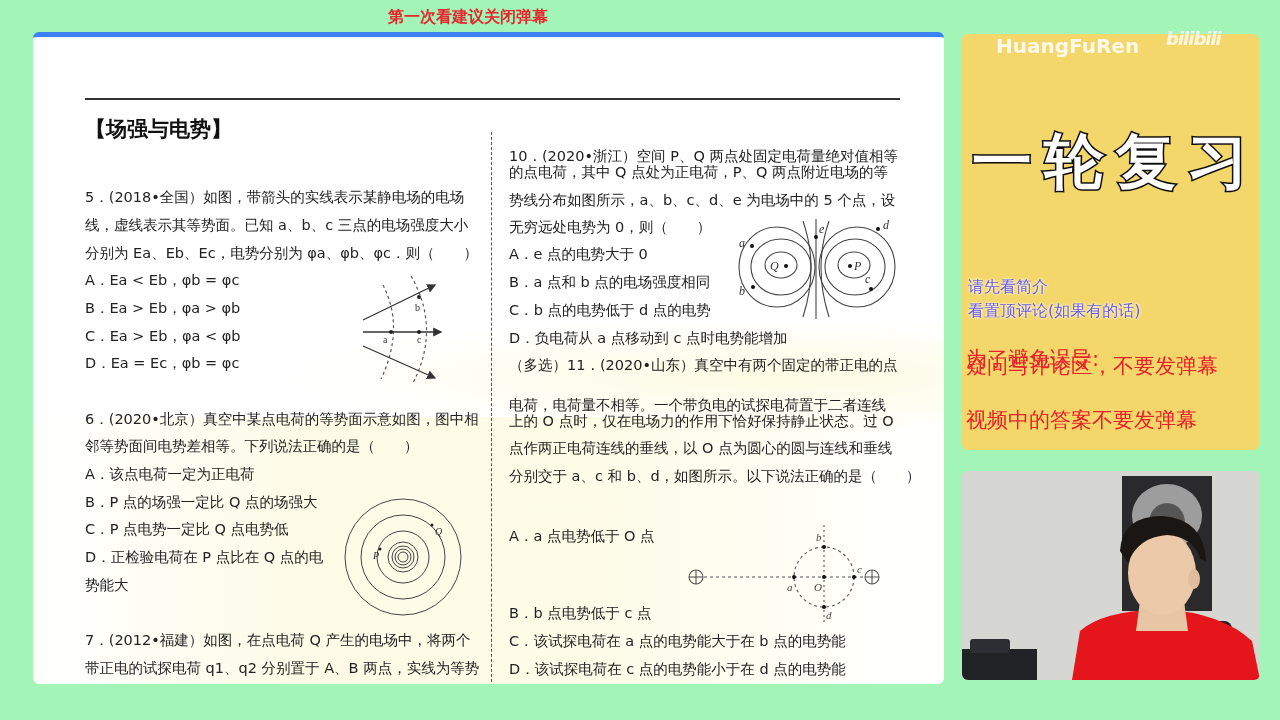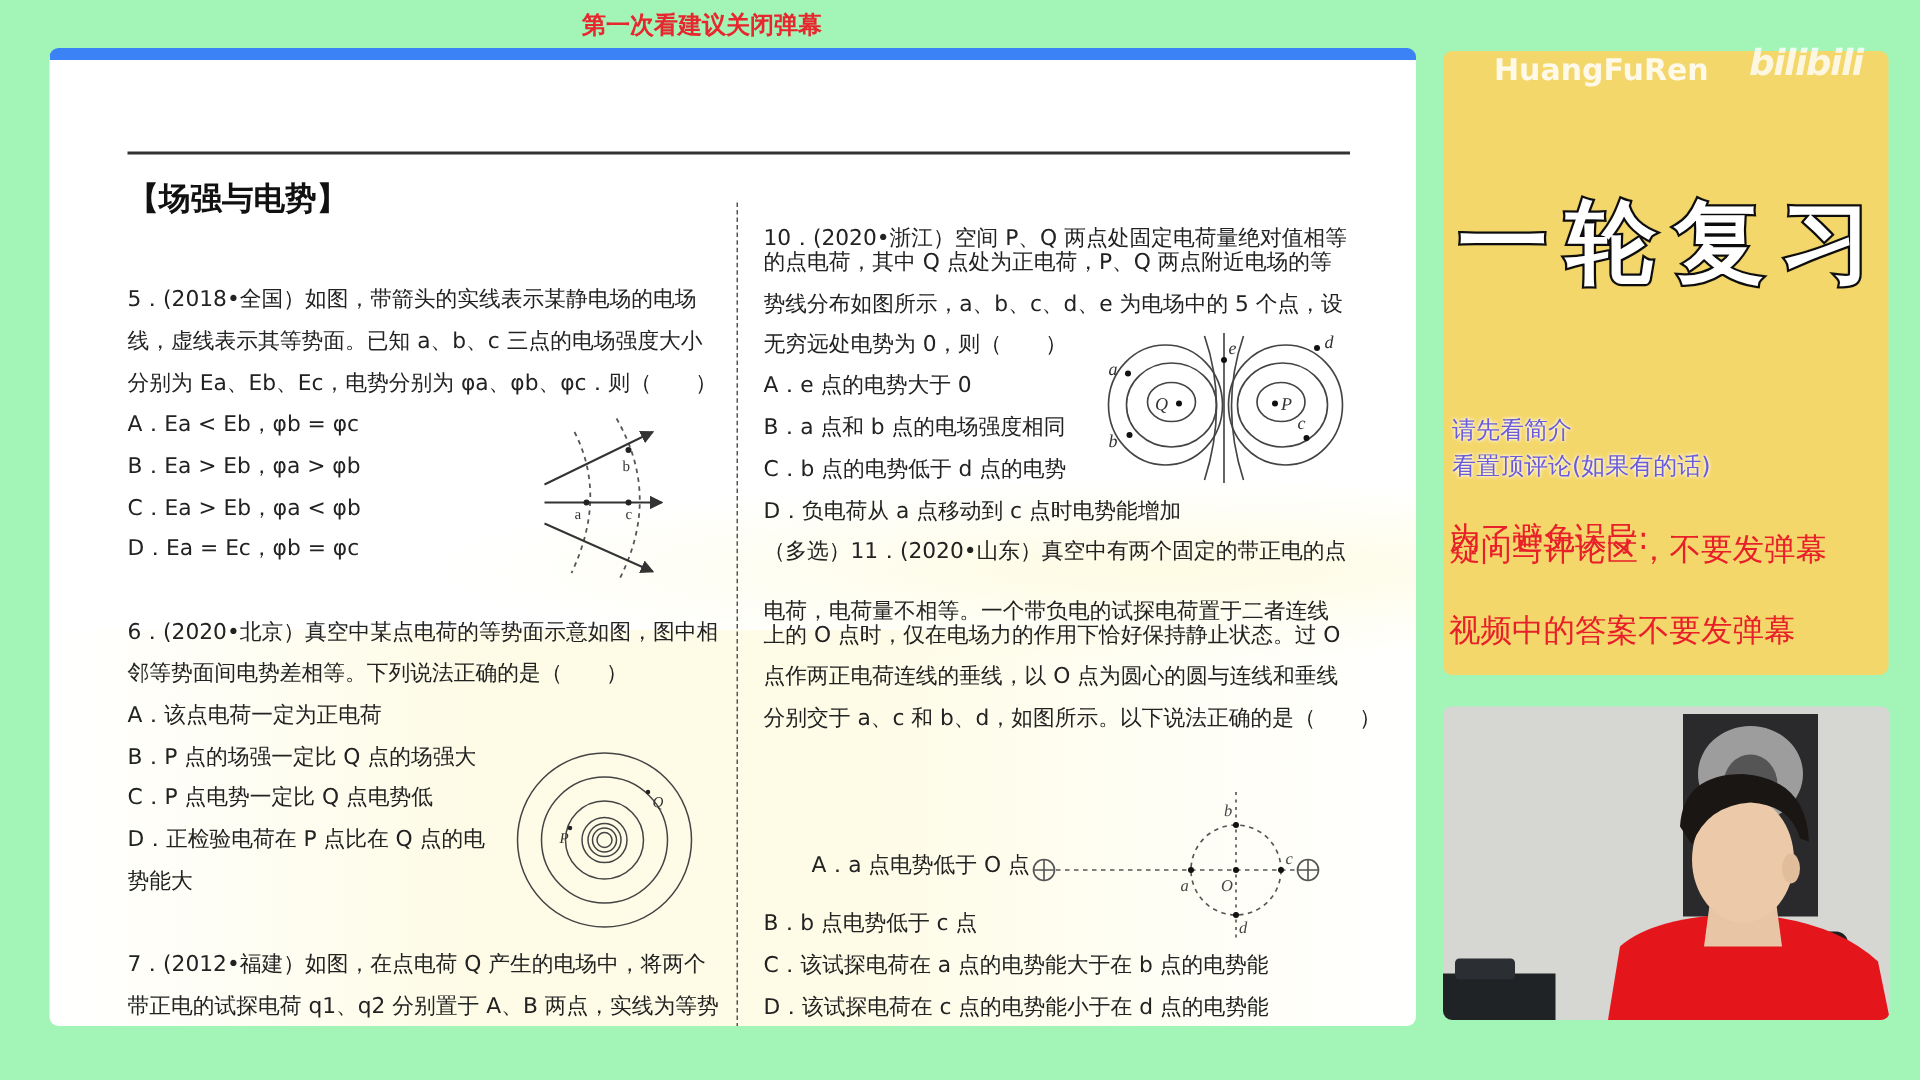--- a/index.html
+++ b/index.html
@@ -11,21 +11,21 @@
     color: #222;
   }
   .danmaku-banner {
     position: absolute; left: 388px; top: 3px;
     font-size: 16px; font-weight: bold; color: #e8262e;
     letter-spacing: 0px; line-height: 28px; white-space: nowrap;
   }
   .doc {
     position: absolute; left: 33px; top: 32px; width: 911px; height: 652px;
     background: #ffffff; border-radius: 6px; overflow: hidden;
-    border-top: 8px solid #3b82f6;
+    border-top: 5px solid #3b82f6;
   }
   .doc-glow-1 {
     position: absolute; left: 0; top: 380px; width: 911px; height: 280px;
     background: linear-gradient(90deg, rgba(255,255,255,0) 0%, rgba(253,250,220,0.7) 30%, rgba(253,250,215,0.6) 60%, rgba(255,255,255,0) 100%);
     pointer-events: none;
   }
   .doc-glow-2 {
     position: absolute; left: 250px; top: 280px; width: 700px; height: 120px;
     background: radial-gradient(ellipse at 70% 50%, rgba(253,250,215,0.7), rgba(255,255,255,0) 70%);
     pointer-events: none;
@@ -53,21 +53,21 @@
   .side-panel {
     position: absolute; left: 962px; top: 34px; width: 297px; height: 416px;
     background: #f4d76b; border-radius: 6px;
   }
   .watermark {
     position: absolute; left: 996px; top: 34px;
     font-size: 20px; font-weight: bold; color: rgba(255,255,255,0.85); white-space: nowrap;
   }
   .bili-logo {
     position: absolute; left: 1166px; top: 28px;
-    font-size: 24px; font-weight: bold; color: rgba(255,255,255,0.8); font-style: italic; white-space: nowrap;
+    font-size: 18px; font-weight: bold; color: rgba(255,255,255,0.8); font-style: italic; white-space: nowrap;
     letter-spacing: -1px;
   }
   .big-title {
     position: absolute; left: 972px; top: 122px;
     font-size: 60px; font-weight: bold; color: #fff; letter-spacing: 12px; white-space: nowrap;
     -webkit-text-stroke: 3px #111;
     paint-order: stroke fill;
     text-shadow: 0 0 2px #000;
   }
   .note-line {
@@ -198,21 +198,21 @@
     </svg>
   </div>
 
   <div>
     <div class="q-text" style="left:476px; top:315px;">（多选）11．(2020•山东）真空中有两个固定的带正电的点</div>
     <div class="q-text" style="left:476px; top:343px;margin-top:12px;">电荷，电荷量不相等。一个带负电的试探电荷置于二者连线</div>
     <div class="q-text" style="left:476px; top:371px;">上的 O 点时，仅在电场力的作用下恰好保持静止状态。过 O</div>
     <div class="q-text" style="left:476px; top:398px;">点作两正电荷连线的垂线，以 O 点为圆心的圆与连线和垂线</div>
     <div class="q-text" style="left:476px; top:426px;">分别交于 a、c 和 b、d，如图所示。以下说法正确的是（　　）</div>
 
-    <div class="opt" style="left:476px; top:524px;margin-left:32px;"><span>A．</span><span>a 点电势低于 O 点</span></div>
+    <div class="opt" style="left:476px; top:486px;"><span>A．</span><span>a 点电势低于 O 点</span></div>
     <div class="opt" style="left:476px; top:563px;"><span>B．</span><span>b 点电势低于 c 点</span></div>
     <div class="opt" style="left:476px; top:591px;"><span>C．</span><span>该试探电荷在 a 点的电势能大于在 b 点的电势能</span></div>
     <div class="opt" style="left:476px; top:619px;"><span>D．</span><span>该试探电荷在 c 点的电势能小于在 d 点的电势能</span></div>
 
     <svg class="fig" style="left:650px; top:488px;" width="205" height="100" viewBox="0 0 205 100">
       <g stroke="#555" stroke-width="1.1" fill="none">
         <line x1="21" y1="52" x2="181" y2="52" stroke-dasharray="3,3"></line>
         <line x1="141" y1="0" x2="141" y2="98" stroke-dasharray="2,3"></line>
         <circle cx="141" cy="52" r="30" stroke-dasharray="3,3"></circle>
         <circle cx="13" cy="52" r="7"></circle>

